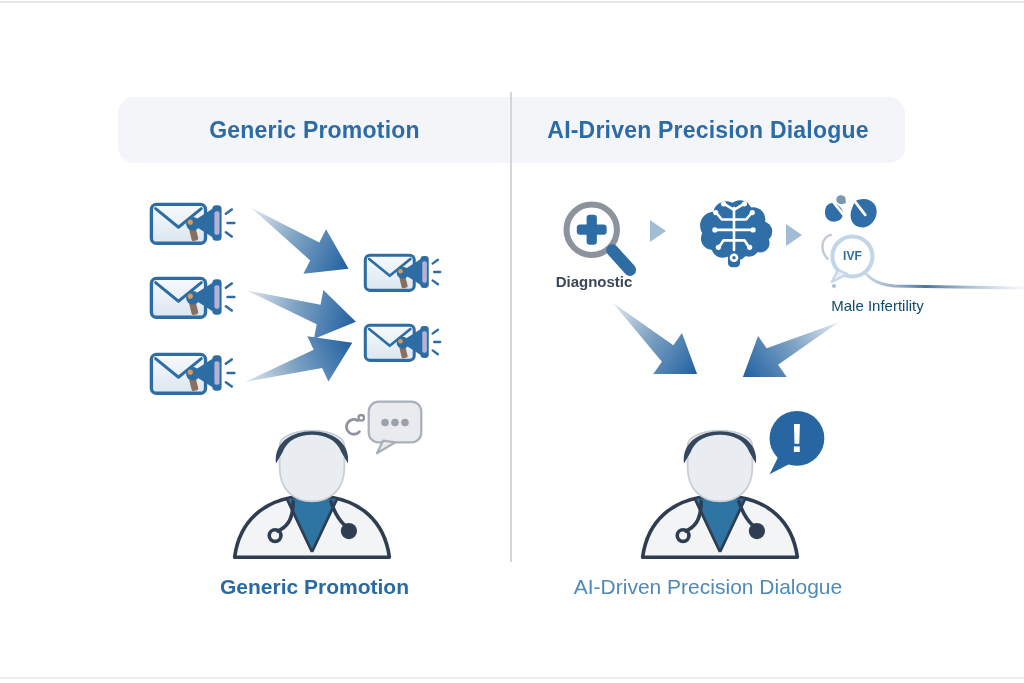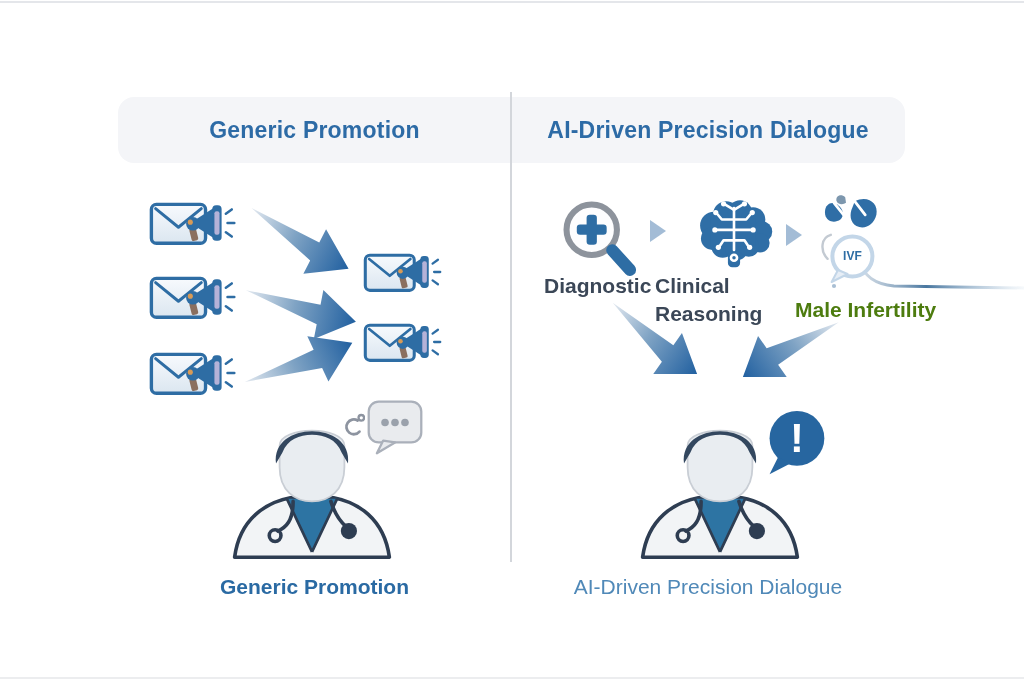--- a/index.html
+++ b/index.html
@@ -8,22 +8,22 @@
   .hairline{position:absolute;left:0;width:1024px;height:2px;}
   .hairline.top{top:1px;background:#e4e6ea;}
   .hairline.bottom{top:677px;background:#ecedef;}
   .header-band{position:absolute;top:97px;height:66px;background:#f4f5f8;
                display:flex;align-items:center;justify-content:center;}
   .header-band.left{left:118px;width:393px;border-radius:16px 0 0 16px;}
   .header-band.right{left:511px;width:394px;border-radius:0 16px 16px 0;}
   .header-title{font-size:23px;font-weight:700;color:#2d6ba6;letter-spacing:.2px;}
   .divider{position:absolute;left:510px;top:92px;width:2px;height:470px;background:#d3d6db;}
   .abs{position:absolute;}
-  .step-label{position:absolute;text-align:left;color:#3b4757;font-size:21px;font-weight:700;line-height:1.35;}
-  .step-label.light{font-weight:700;color:#4d7c0f;}
+  .step-label{position:absolute;text-align:center;color:#3b4757;font-size:15px;font-weight:700;line-height:1.35;}
+  .step-label.light{font-weight:400;color:#0c4a6e;}
   .caption{position:absolute;top:575px;text-align:center;font-size:21px;}
   .caption.left{left:118px;width:393px;color:#2a6aa3;font-weight:700;}
   .caption.right{left:511px;width:394px;color:#5089b8;font-weight:400;}
   svg{display:block;}
   .overlay{position:absolute;left:0;top:0;pointer-events:none;}
 </style>
 </head>
 <body>
 
 <div id="stage">
@@ -208,21 +208,20 @@
   <svg class="abs" style="left:784px;top:223px" width="20" height="24">
     <polygon points="2,1 18,12 2,23" fill="#a3bcd6"></polygon>
   </svg>
 
   <svg class="abs" style="left:810px;top:193px" width="80" height="98" viewBox="0 0 100 122">
     <use href="#sym-organ-ivf"></use>
     <text x="53" y="84" text-anchor="middle" font-family="Liberation Sans, sans-serif" font-size="15" font-weight="bold" fill="#2e6da4">IVF</text>
   </svg>
 
   <div class="step-label" style="left:544px;top:272px;width:100px">Diagnostic</div>
-  <div class="step-label" style="left:655px;top:272px;width:170px">Clinical Reasoning</div>
   <div class="step-label light" style="left:795px;top:296px;width:165px">
     <div>Male Infertility</div>
   </div>
 
   <svg class="abs" style="left:630px;top:414px" width="180" height="146">
       <use href="#sym-doctor"></use>
     </svg>
   <svg class="abs" style="left:762px;top:409px" width="68" height="70" viewBox="0 0 72 74">
     <use href="#sym-exclaim-bubble"></use>
     <text x="37" y="45" text-anchor="middle" font-family="Liberation Sans, sans-serif" font-size="44" font-weight="bold" fill="#ffffff">!</text>

